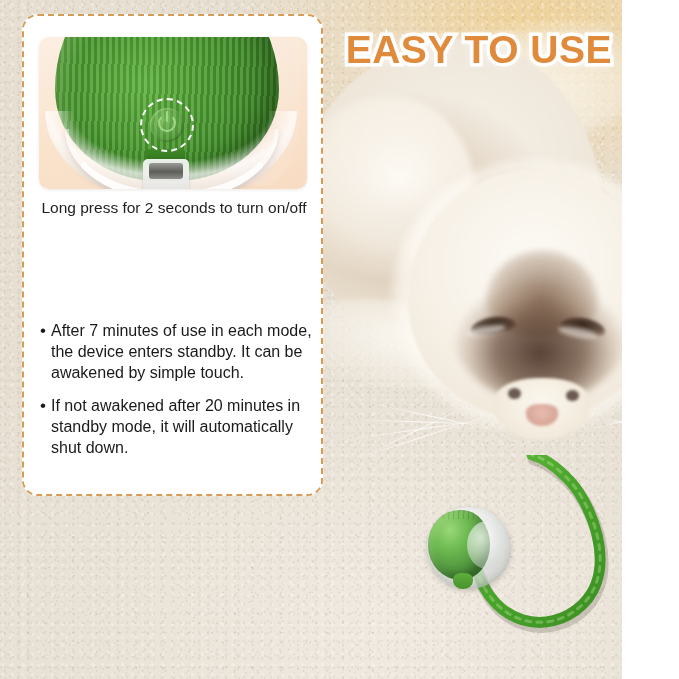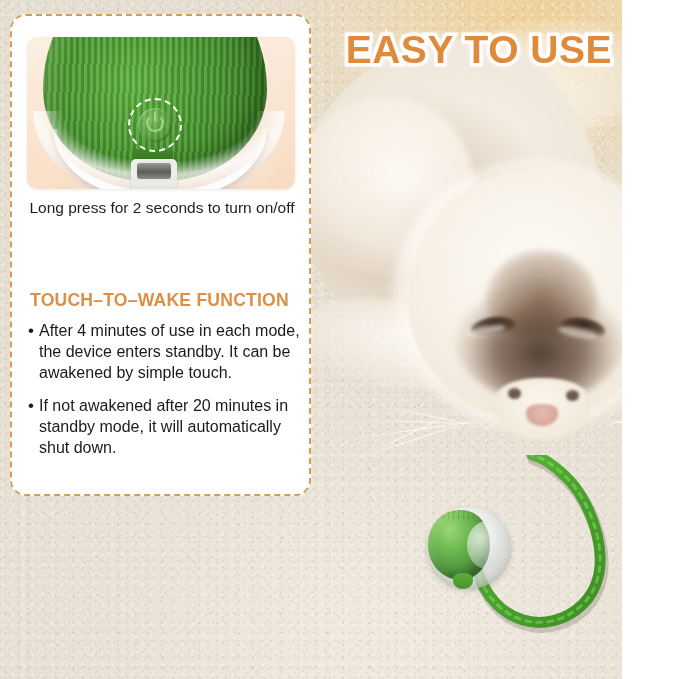--- a/index.html
+++ b/index.html
@@ -219,21 +219,21 @@
     paint-order: stroke fill;
     text-shadow:
       0 0 9px rgba(255,255,255,.95),
       0 0 14px rgba(255,255,255,.75);
     white-space: nowrap;
   }
 
   
   .panel {
     position: absolute;
-    left: 10px;
+    left: 22px;
     top: 14px;
     width: 301px;
     height: 482px;
     background: #ffffff;
     border: 2px dashed #D89B53;
     border-radius: 16px;
     padding: 0;
   }
   .panel-inner {
     position: absolute;
@@ -471,27 +471,26 @@
         <div class="inset-btn-tab"></div>
         <div class="inset-btn-housing"></div>
         <div class="inset-btn-metal"></div>
         <div class="power-emboss"></div>
         <div class="power-glyph"></div>
         <div class="power-circle"></div>
       </div>
 
       <div class="caption">Long press for 2 seconds to turn on/off</div>
 
-      <div class="sec-heading">TOUCH–TO–WAKE FUNCTION</div>
 
       <div class="bullets">
 
         <div class="bullet">
           <span class="bullet-dot">•</span>
-          <span class="bullet-text">After 4 minutes of use in each mode, the device enters standby. It can be awakened by simple touch.</span>
+          <span class="bullet-text">After 7 minutes of use in each mode, the device enters standby. It can be awakened by simple touch.</span>
         </div>
 
         <div class="bullet">
           <span class="bullet-dot">•</span>
           <span class="bullet-text">If not awakened after 20 minutes in standby mode, it will automatically shut down.</span>
         </div>
 
       </div>
     </div>
   </div>

